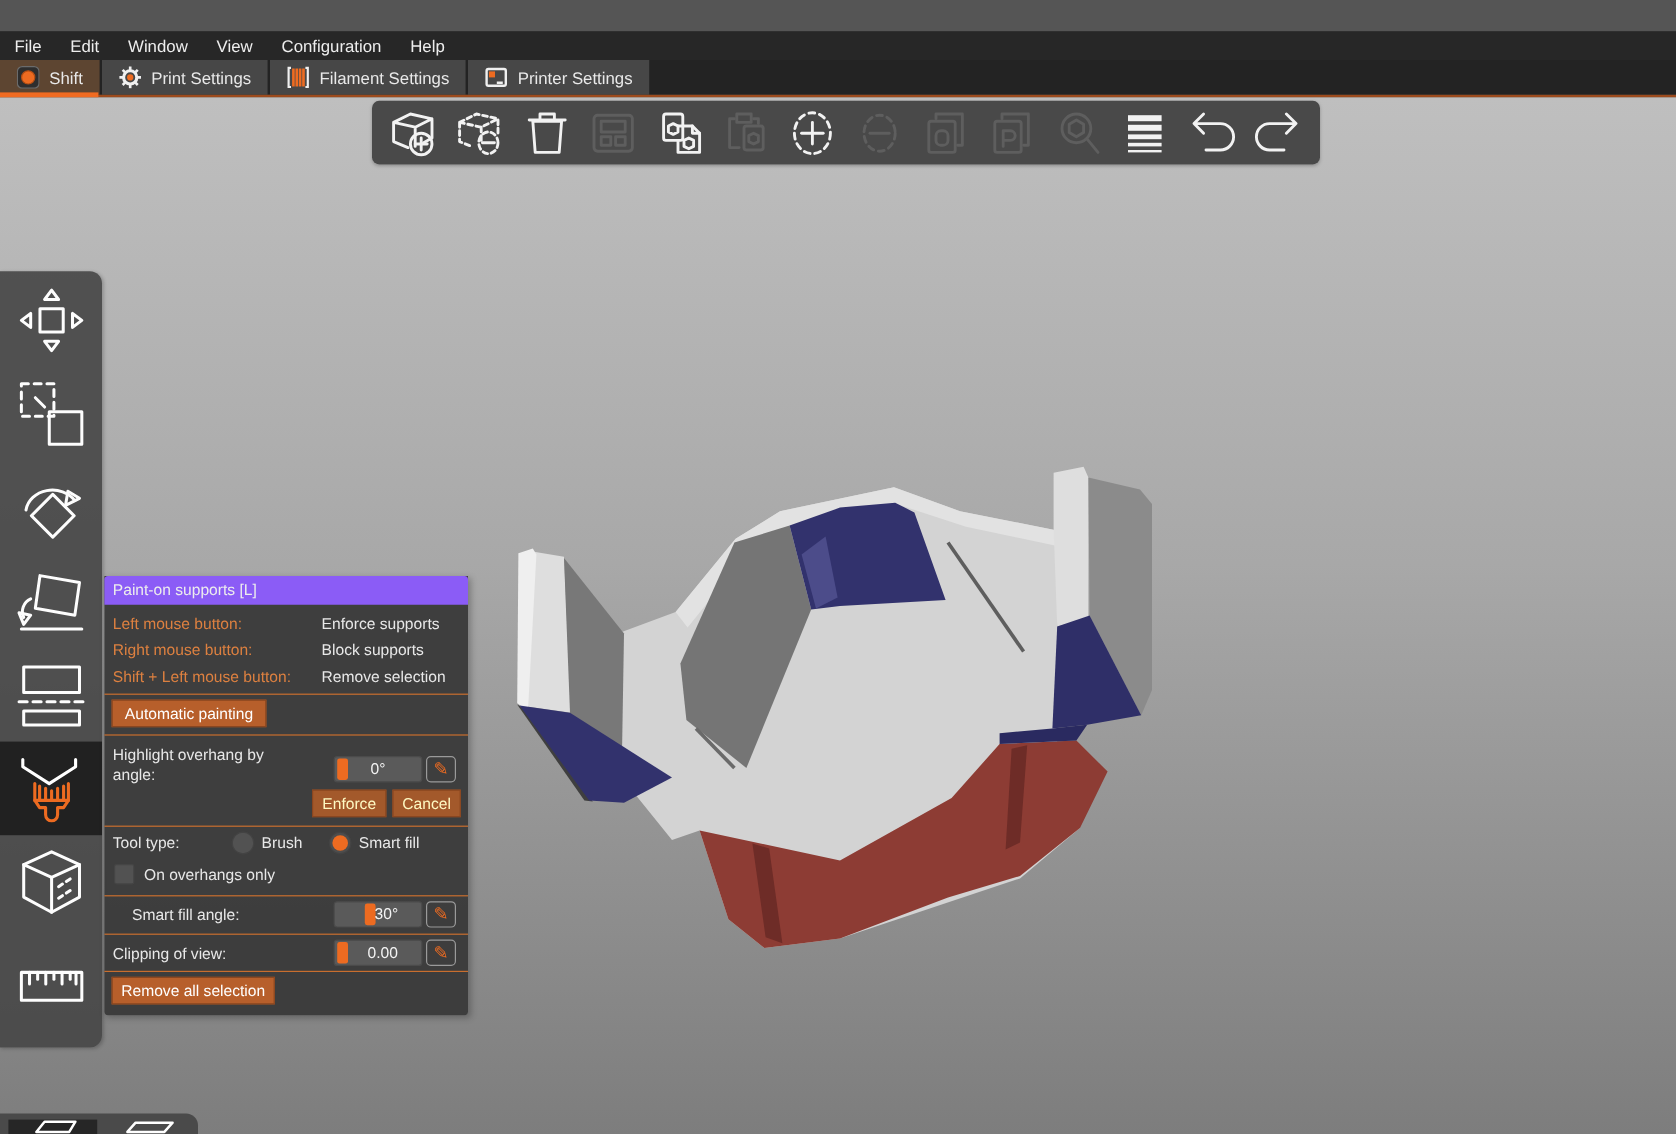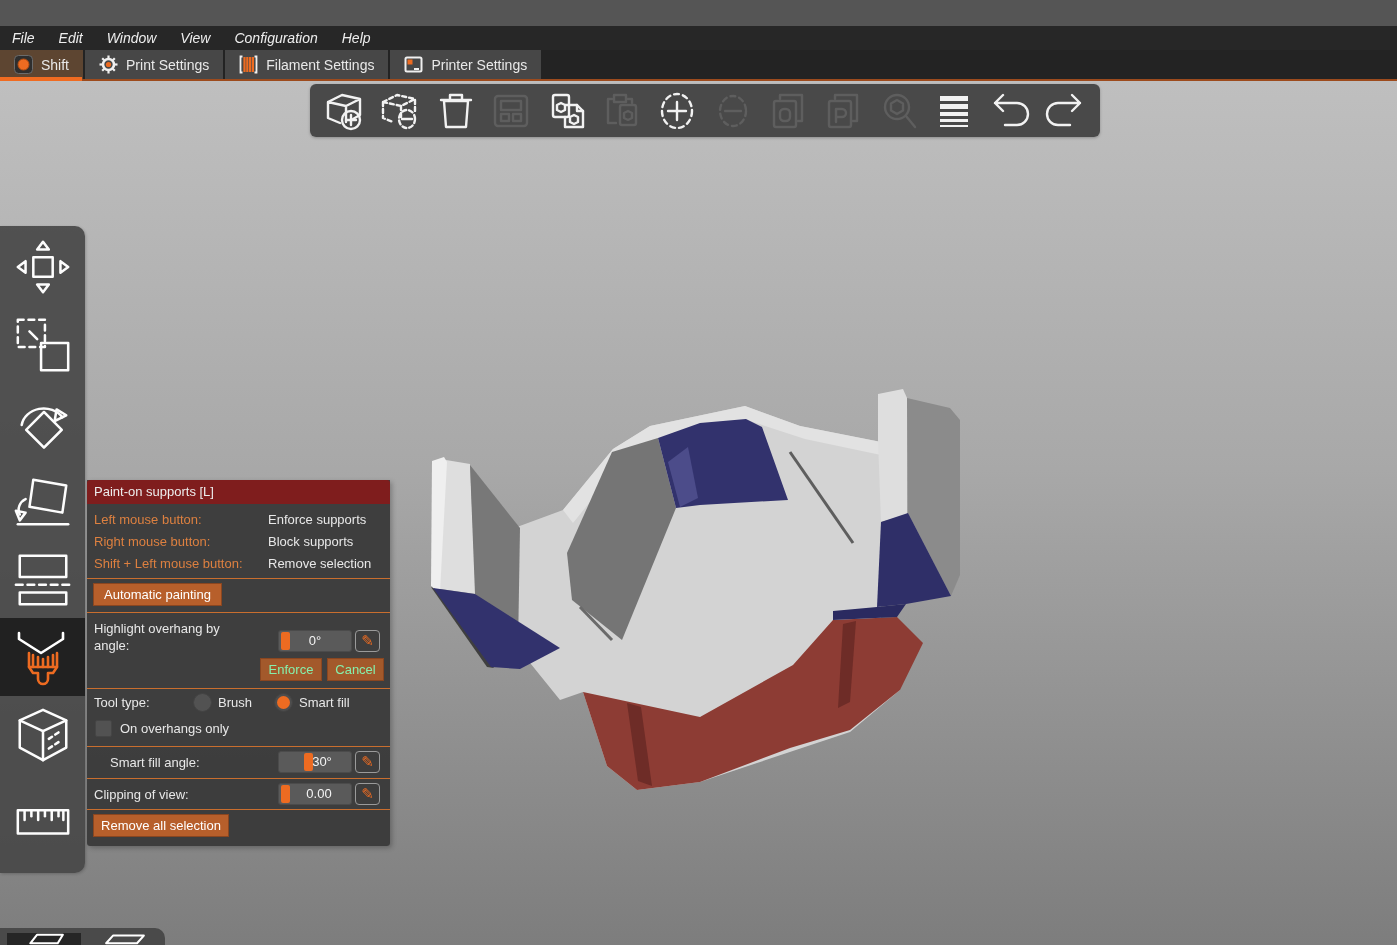--- a/index.html
+++ b/index.html
@@ -3,21 +3,21 @@
 <meta charset="utf-8">
 <style>
   html,body{margin:0;padding:0;background:#555;}
   #app{position:relative;width:1397px;height:945px;overflow:hidden;
        font-family:"Liberation Sans",sans-serif;-webkit-font-smoothing:antialiased;}
   
   #titlebar{position:absolute;left:0;top:0;width:100%;height:26px;background:#050505;
             display:flex;align-items:center;gap:8px;padding-left:6px;box-sizing:border-box;}
   #titlebar .t{color:#ececec;font-size:13px;}
   #menubar{position:absolute;left:0;top:26px;width:100%;height:24px;background:#272727;
-           display:flex;align-items:center;font-style:italic;}
+           display:flex;align-items:center;}
   .menu-item{color:#eeeeee;font-size:14px;padding:0 12px;height:24px;line-height:24px;cursor:default;}
   #tabbar{position:absolute;left:0;top:50px;width:100%;height:29px;background:#232323;
           display:flex;align-items:flex-end;gap:2px;}
   .tab{display:flex;align-items:center;gap:8px;height:29px;padding:0 14px;background:#474747;
        color:#e9e9e9;font-size:14px;}
   .tab.active{background:#5d4531;}
   #tab-underline-full{position:absolute;left:0;top:79px;width:100%;height:2px;background:#9d4b1d;z-index:3;}
   #tab-underline-active{position:absolute;left:0;top:77px;width:82px;height:4px;background:#f06b21;z-index:4;}
   
   #viewport{position:absolute;left:0;top:81px;width:1397px;height:864px;
@@ -35,29 +35,29 @@
   #lefttoolbar{position:absolute;left:0;top:145px;width:85px;height:647px;
                background:rgba(72,72,72,.92);border-radius:0 10px 10px 0;
                box-shadow:1px 1px 3px rgba(0,0,0,.2);}
   .ltcell{position:absolute;left:0;width:85px;height:78px;display:flex;align-items:center;justify-content:center;}
   .ltcell svg{stroke:#fdfdfd;fill:none;stroke-width:2.6;stroke-linejoin:round;stroke-linecap:round;}
   .ltcell.active{background:#212121;}
   
   #panel{position:absolute;left:87px;top:399px;width:303px;height:366px;
          background:rgba(59,59,59,.97);border-radius:0 0 3px 3px;box-shadow:2px 2px 5px rgba(0,0,0,.25);
          color:#e8e8e8;font-size:13px;}
-  #panel-title{position:absolute;left:0;top:0;width:100%;height:24px;background:#7f1d1d;
+  #panel-title{position:absolute;left:0;top:0;width:100%;height:24px;background:#8b5cf6;
                border-radius:3px 3px 0 0;line-height:24px;padding-left:7px;box-sizing:border-box;
                color:#ededed;font-size:13px;}
   .p-orange{color:#dd8040;}
   .p-abs{position:absolute;}
   .sep{position:absolute;left:0;width:100%;height:1px;background:#c96e2e;}
   .obtn{position:absolute;background:#b75f2b;color:#ffffff;font-size:13px;display:flex;
         align-items:center;justify-content:center;border:1px solid #8a4620;box-sizing:border-box;}
-  .obtn.dim{background:#a3592b;color:#86efac;}
+  .obtn.dim{background:#a3592b;color:#fef9c3;}
   .slider{position:absolute;height:22px;background:#5a5a5a;border:1px solid #4b4b4b;border-radius:3px;
           box-sizing:border-box;}
   .slider .handle{position:absolute;top:1px;width:9px;height:18px;background:#ED6B21;border-radius:2px;}
   .slider .val{position:absolute;left:0;top:0;width:100%;height:20px;line-height:20px;
                text-align:center;color:#f4f4f4;font-size:13px;}
   .editbtn{position:absolute;width:25px;height:22px;border:1px solid #9a9a9a;border-radius:4px;
            box-sizing:border-box;display:flex;align-items:center;justify-content:center;
            color:#ED6B21;font-size:15px;}
   .radio{position:absolute;width:19px;height:19px;border-radius:50%;background:#525252;
          border:1px solid #434343;box-sizing:border-box;}

